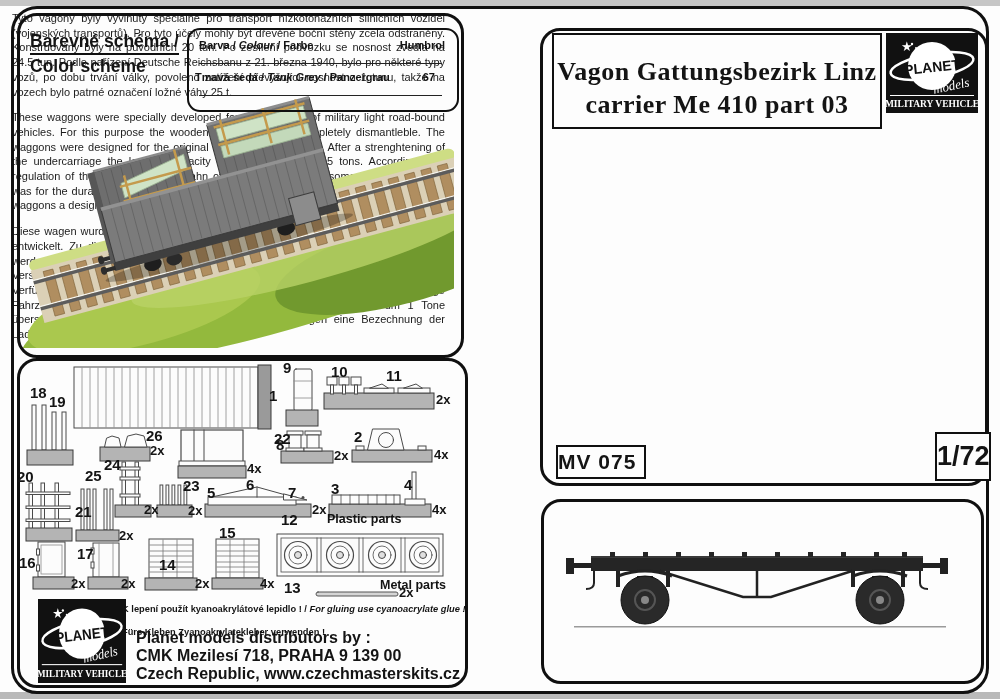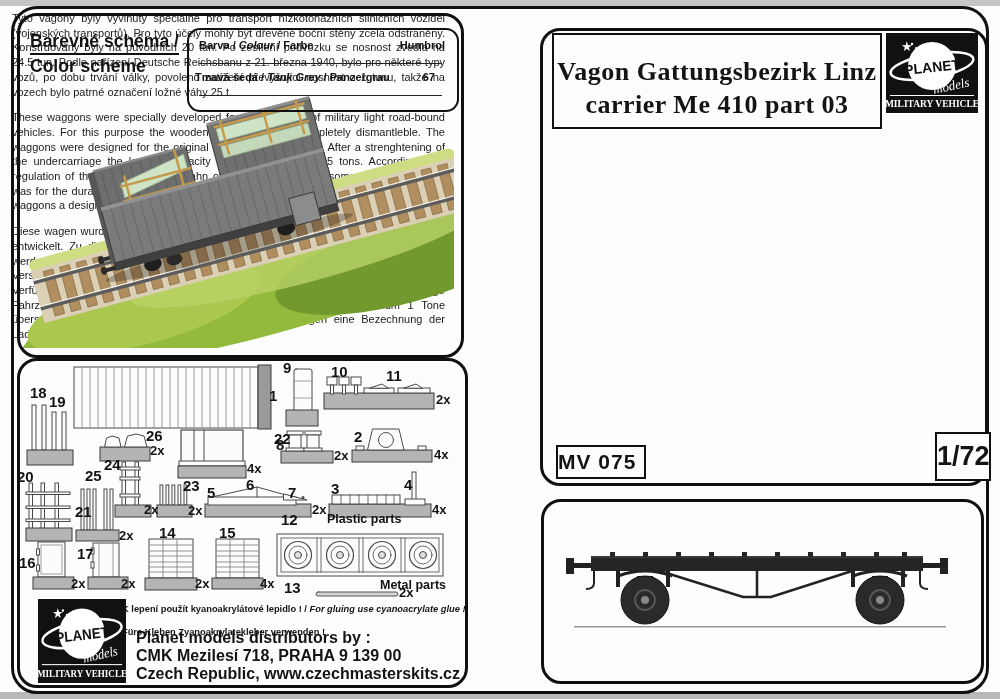--- a/index.html
+++ b/index.html
@@ -396,21 +396,21 @@
       <span class="num" style="left: 404px; top: 476px;">4</span>
       <span class="num" style="left: 207px; top: 484px;">5</span>
       <span class="num" style="left: 246px; top: 476px;">6</span>
       <span class="num" style="left: 288px; top: 484px;">7</span>
       <span class="num" style="left: 276px; top: 436px;">8</span>
       <span class="num" style="left: 283px; top: 359px;">9</span>
       <span class="num" style="left: 331px; top: 363px;">10</span>
       <span class="num" style="left: 386px; top: 367px;">11</span>
       <span class="num" style="left: 281px; top: 511px;">12</span>
       <span class="num" style="left: 284px; top: 579px;">13</span>
-      <span class="num" style="left: 159px; top: 524px;">14</span>
+      <span class="num" style="left: 159px; top: 556px;">14</span>
       <span class="num" style="left: 219px; top: 524px;">15</span>
       <span class="num" style="left: 19px; top: 554px;">16</span>
       <span class="num" style="left: 77px; top: 545px;">17</span>
       <span class="num" style="left: 30px; top: 384px;">18</span>
       <span class="num" style="left: 49px; top: 393px;">19</span>
       <span class="num" style="left: 17px; top: 468px;">20</span>
       <span class="num" style="left: 75px; top: 471px; margin-top: 32px;">21</span>
       <span class="num" style="left: 243px; top: 430px; padding-left: 31px;">22</span>
       <span class="num" style="left: 183px; top: 477px;">23</span>
       <span class="num" style="left: 104px; top: 456px;">24</span>

